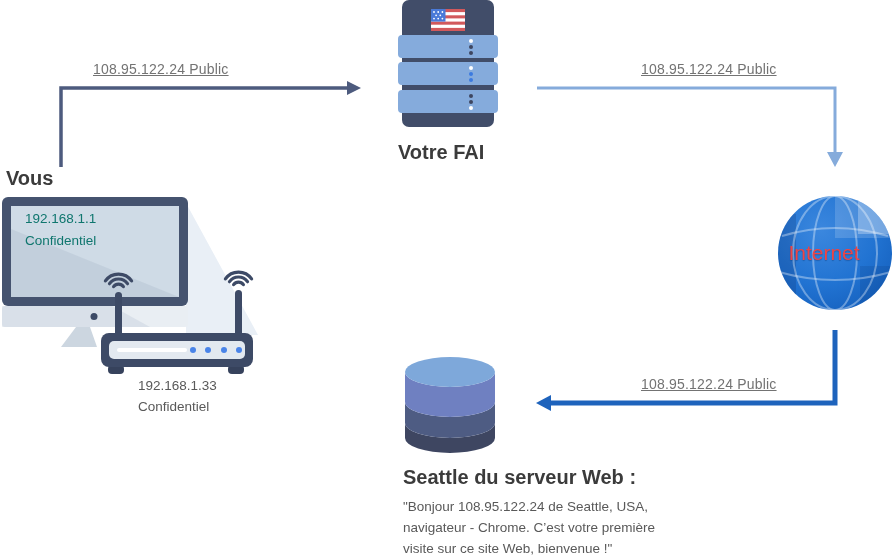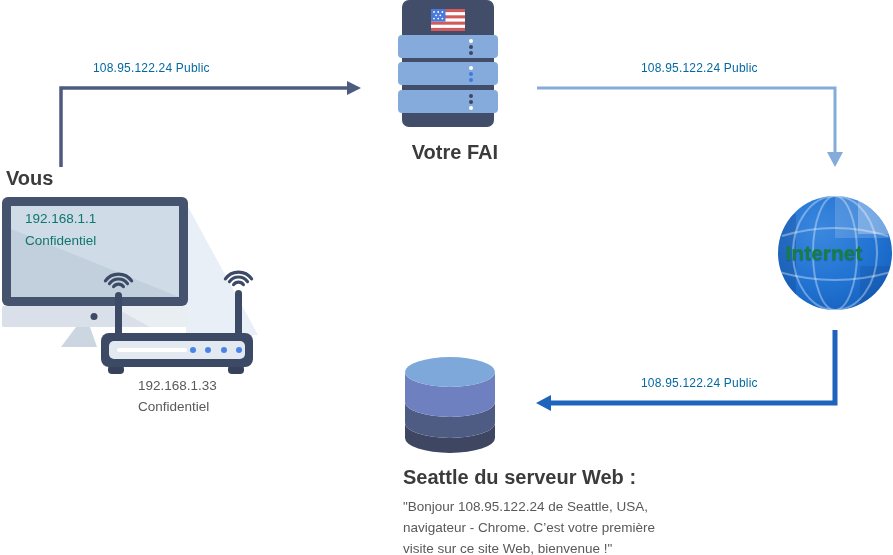--- a/index.html
+++ b/index.html
@@ -3,35 +3,36 @@
 <meta charset="utf-8">
 <style>
   html,body{margin:0;padding:0;}
   body{
     width:893px;height:555px;position:relative;overflow:hidden;
     background:#ffffff;
     font-family:"Liberation Sans","DejaVu Sans",sans-serif;
   }
   .abs{position:absolute;}
   .small-label{
-    font-size:12px;color:#0369a1;letter-spacing:0.2px;
+    font-size:14px;color:#737373;letter-spacing:0.2px;
     white-space:nowrap;
+    text-decoration:underline;
   }
   .big-label{
     font-size:20px;font-weight:bold;color:#3b3b3b;white-space:nowrap;
   }
   .screen-text{
     font-size:13.5px;color:#0f766e;line-height:22px;
   }
   .router-label,.quote-text{
     font-size:13.5px;color:#595959;line-height:21px;
   }
   .quote-text span{display:block;}
   .internet-text{
-    width:92px;text-align:center;font-size:21px;font-weight:bold;color:#15803d;
+    width:92px;text-align:center;font-size:21px;font-weight:normal;color:#ef4444;
     text-shadow:0 1px 1px rgba(20,60,120,0.45);
   }
   svg{display:block;}
 </style>
 </head>
 <body>
 
 <svg class="abs" style="left:0;top:0" width="893" height="555" viewBox="0 0 893 555">
 
   <g>
@@ -84,21 +85,21 @@
     <circle cx="73" cy="47" r="2" fill="#3e4660"></circle>
     <circle cx="73" cy="53" r="2" fill="#3e4660"></circle>
     <circle cx="73" cy="68" r="2" fill="#ffffff"></circle>
     <circle cx="73" cy="74" r="2" fill="#3b7ae0"></circle>
     <circle cx="73" cy="80" r="2" fill="#3b7ae0"></circle>
     <circle cx="73" cy="96" r="2" fill="#3e4660"></circle>
     <circle cx="73" cy="102" r="2" fill="#3e4660"></circle>
     <circle cx="73" cy="108" r="2" fill="#ffffff"></circle>
   </g>
 </svg>
-<div class="abs big-label" style="left:398px;top:141px;width:100px;text-align:right">Votre FAI</div>
+<div class="abs big-label" style="left:398px;top:141px;width:100px;text-align:left">Votre FAI</div>
 
 <svg class="abs" style="left:0;top:195px" width="270" height="185" viewBox="0 0 270 185">
 
   <polygon points="186,8 258,140 186,140" fill="#e9eff6"></polygon>
 
   <g>
     <rect x="2" y="2" width="186" height="109" rx="6" fill="#45536f"></rect>
     <rect x="11" y="11" width="168" height="91" fill="#cfdbe6"></rect>
     <polygon points="11,34 179,102 11,102" fill="rgba(137,157,180,0.18)"></polygon>
     <rect x="2" y="111" width="186" height="21" rx="3" fill="#e9eef3"></rect>

